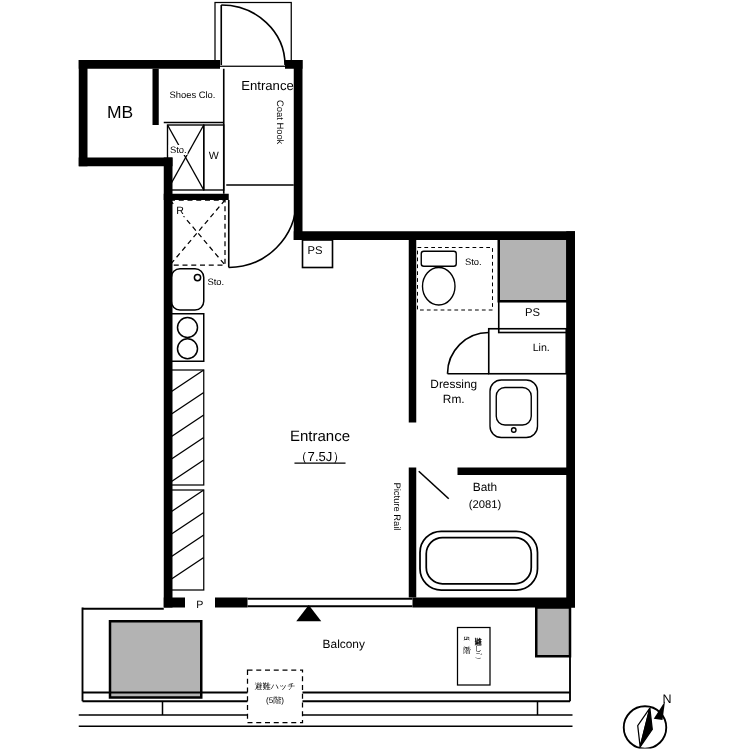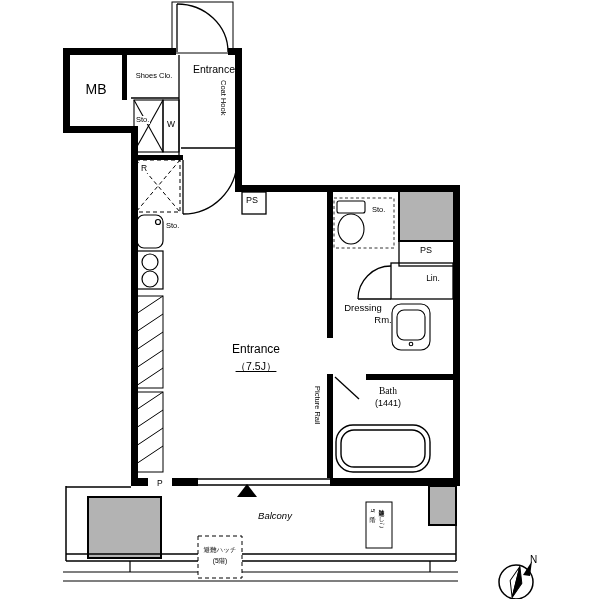--- a/index.html
+++ b/index.html
@@ -163,27 +163,27 @@
   <div class="lbl vert" style="left:219px;top:80px;height:70px;font-size:7.5px;">Coat Hook</div>
   <div class="lbl bg" style="left:135px;top:116px;font-size:7.5px;">Sto.</div>
   <div class="lbl bg" style="left:166px;top:120px;font-size:8.5px;">W</div>
   <div class="lbl bg" style="left:140px;top:164px;font-size:8.5px;">R</div>
   <div class="lbl" style="left:246px;top:196px;font-size:9px;">PS</div>
   <div class="lbl" style="left:166px;top:222px;font-size:7.5px;">Sto.</div>
   <div class="lbl c" style="left:410px;top:246px;width:32px;font-size:9px;">PS</div>
   <div class="lbl bg" style="left:371px;top:206px;font-size:7.5px;">Sto.</div>
   <div class="lbl c" style="left:391px;top:274px;width:84px;font-size:8.5px;">Lin.</div>
   <div class="lbl c" style="left:333px;top:303px;width:60px;font-size:9.5px;">Dressing</div>
-  <div class="lbl c" style="left:333px;top:315px;width:60px;font-size:9.5px;margin-left:20px;">Rm.</div>
+  <div class="lbl c" style="left:333px;top:315px;width:60px;font-size:9.5px;">Rm.</div>
   <div class="lbl c" style="left:209px;top:343px;width:94px;font-size:12px;">Entrance</div>
   <div class="lbl c" style="left:209px;top:361px;width:94px;font-size:10.5px;text-decoration:underline;">（7.5J）</div>
   <div class="lbl vert" style="left:313px;top:386px;height:64px;font-size:7.5px;">Picture Rail</div>
-  <div class="lbl c" style="left:362px;top:386px;width:52px;font-size:9.5px;font-family:Liberation Serif, serif;">Bath</div>
-  <div class="lbl c" style="left:362px;top:399px;width:52px;font-size:9px;">(1441)</div>
+  <div class="lbl c" style="left:362px;top:386px;width:52px;font-size:9.5px;">Bath</div>
+  <div class="lbl c" style="left:362px;top:399px;width:52px;font-size:9px;">(2081)</div>
   <div class="lbl" style="left:157px;top:479px;font-size:8.5px;">P</div>
-  <div class="lbl c" style="left:240px;top:511px;width:70px;font-size:9.5px;font-style:italic;">Balcony</div>
+  <div class="lbl c" style="left:240px;top:511px;width:70px;font-size:9.5px;">Balcony</div>
   <div class="lbl c" style="left:197px;top:546px;width:46px;font-size:6.5px;">避難ハッチ</div>
   <div class="lbl c" style="left:197px;top:557px;width:46px;font-size:6.5px;">(5階)</div>
   <div class="lbl vert" style="left:378px;top:505px;height:42px;font-size:6px;">避難はしご</div>
   <div class="lbl vert" style="left:369px;top:509px;height:38px;font-size:6px;">（5階）</div>
   <div class="lbl" style="left:530px;top:554px;font-size:10px;">N</div>
 
 </div>
 
 </body></html>

